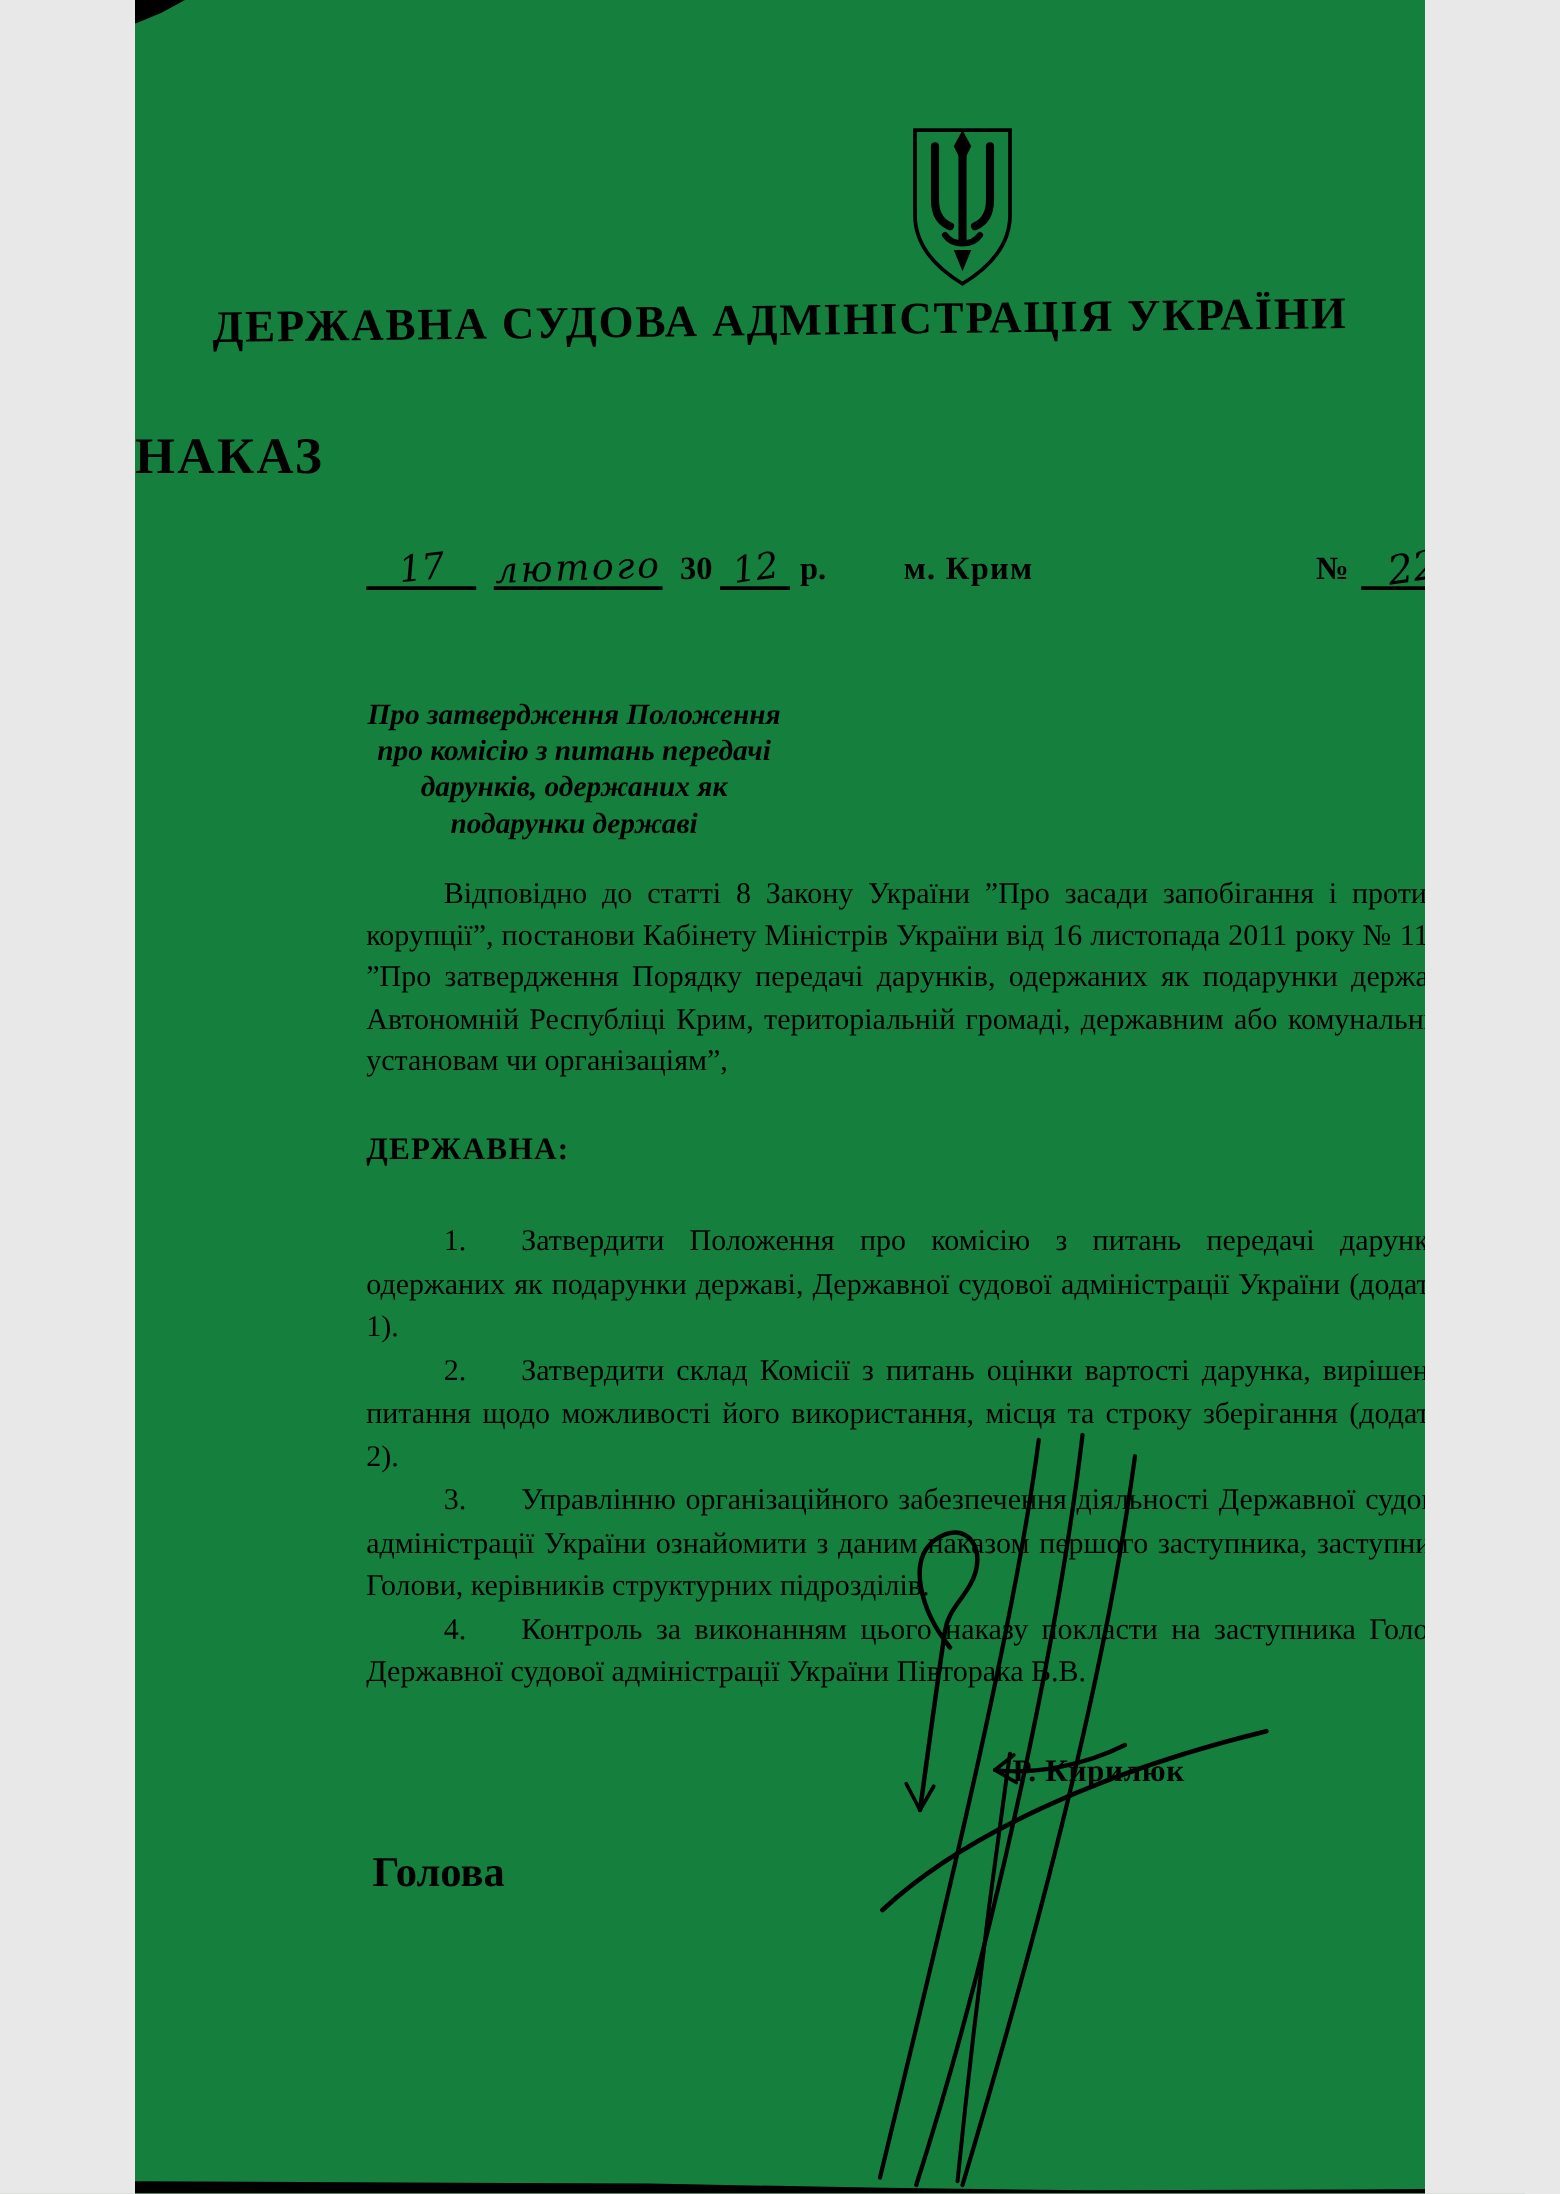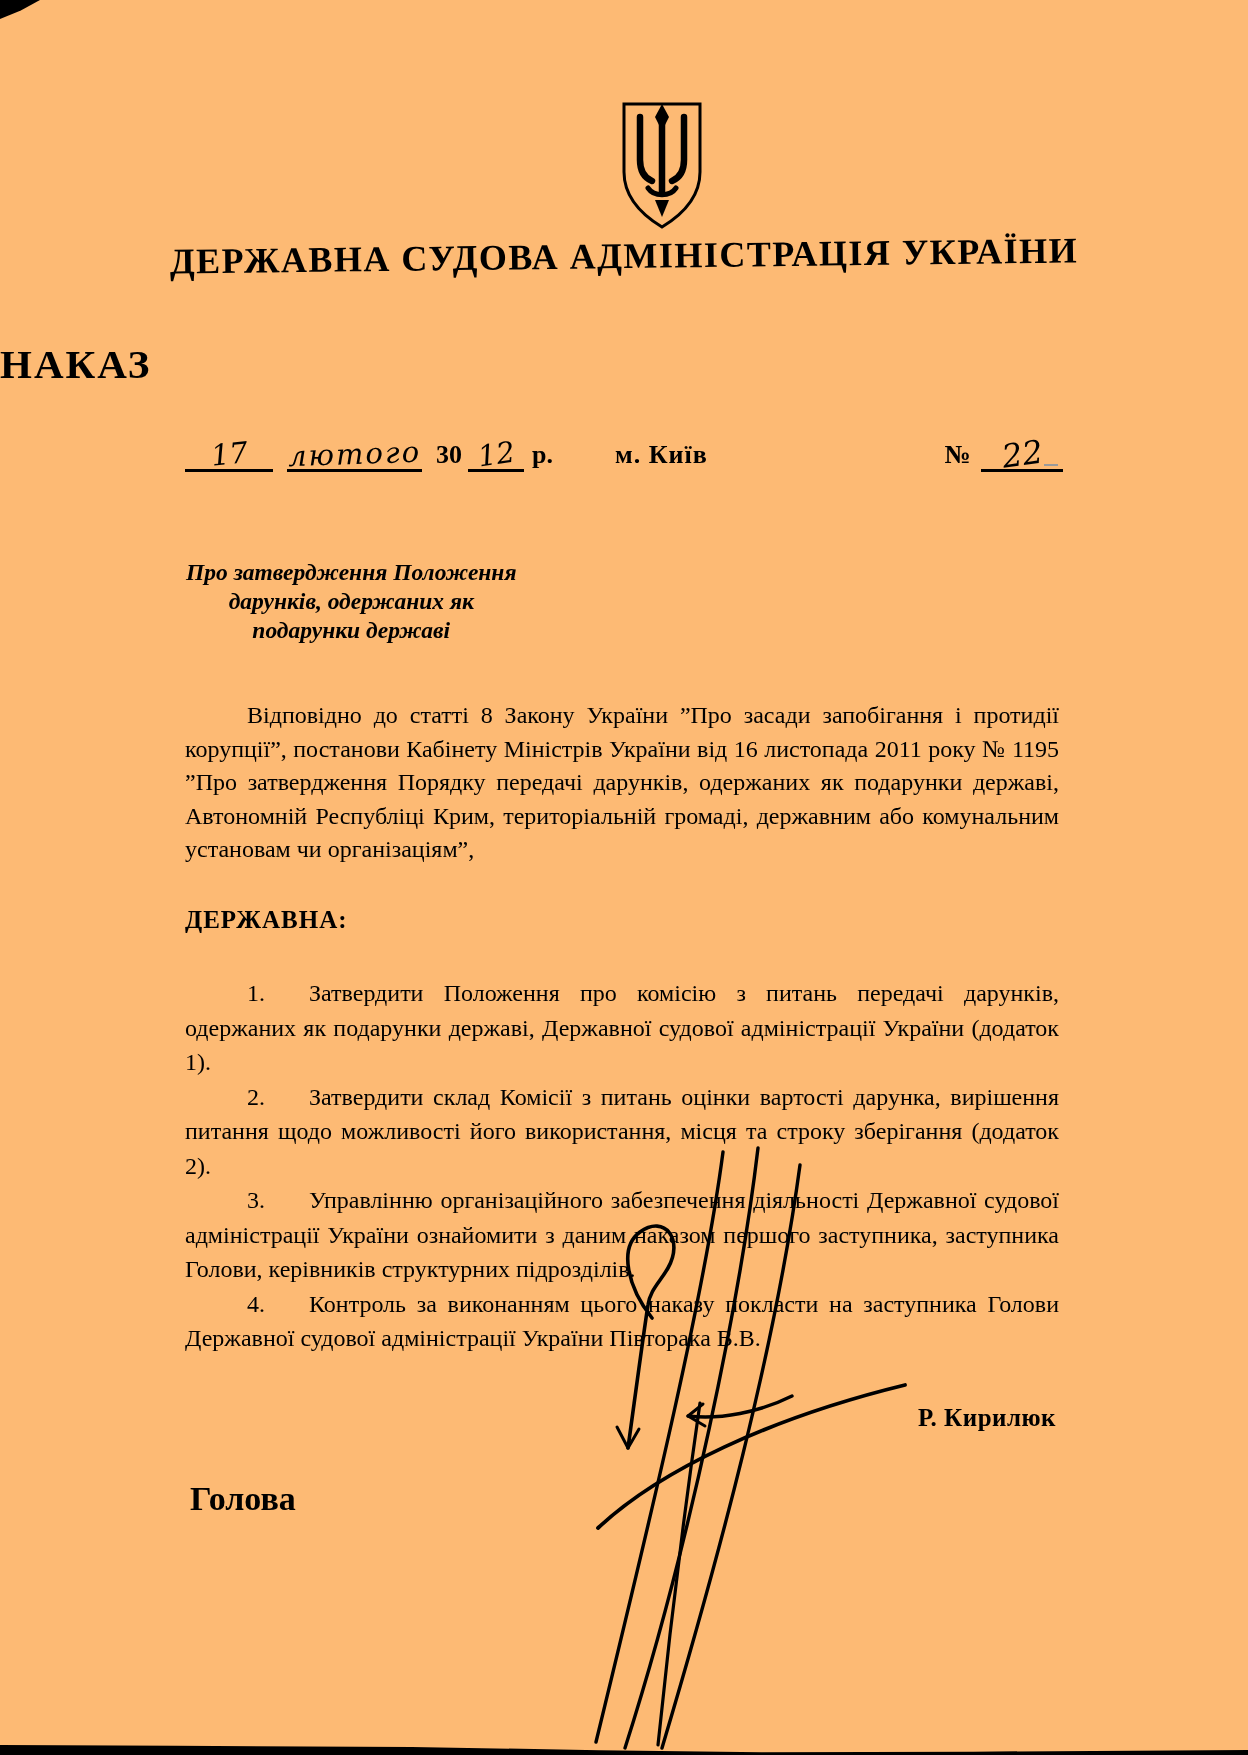--- a/index.html
+++ b/index.html
@@ -1,18 +1,18 @@
 <!DOCTYPE html>
 <html><head>
 <meta charset="utf-8">
 <style>
   html,body{margin:0;padding:0;background:#e8e8e8;}
   .page{
-    position:relative;width:1248px;height:1755px;margin:0 auto;
-    background:#fdba74;color:#000;
+    position:relative;width:1032px;height:1755px;margin:0 auto;
+    background:#15803d;color:#000;
     font-family:"Liberation Serif",serif;
     overflow:hidden;
   }
   
   .corner-artifact{
     position:absolute;left:0;top:0;width:40px;height:19px;background:#000;
     clip-path:polygon(0 0,100% 0,52% 55%,0 100%);
   }
   .edge-dash-artifact{
     position:absolute;left:1044px;top:464px;width:14px;height:2px;background:#9a9a9a;
@@ -112,31 +112,32 @@
         <span class="hw hw-day">17</span>
       </span>
     <span class="blank blank-month">
         <span class="hw hw-month">лютого</span>
       </span>
     <span class="printed">30</span>
     <span class="blank blank-year">
         <span class="hw hw-year">12</span>
       </span>
     <span class="printed">р.</span>
-    <span class="city">м. Київ</span>
+    <span class="city">м. Крим</span>
     <span class="number-group">
       <span class="number-sign">№</span>
       <span class="blank blank-number">
           <span class="hw hw-number">22</span>
         </span>
     </span>
   </div>
 
   <div class="subject">
     <div>Про затвердження Положення</div>
+    <div>про комісію з питань передачі</div>
     <div>дарунків, одержаних як</div>
     <div>подарунки державі</div>
   </div>
 
   <p class="intro">Відповідно до статті 8 Закону України ”Про засади запобігання і протидії корупції”, постанови Кабінету Міністрів України від 16 листопада 2011 року № 1195 ”Про затвердження Порядку передачі дарунків, одержаних як подарунки державі, Автономній Республіці Крим, територіальній громаді, державним або комунальним установам чи організаціям”,</p>
 
   <div class="decree-heading">ДЕРЖАВНА:</div>
 
   <div class="items">
     <p class="item"><span class="num">1.</span><span>Затвердити Положення про комісію з питань передачі дарунків, одержаних як подарунки державі, Державної судової адміністрації України (додаток 1).</span></p>

